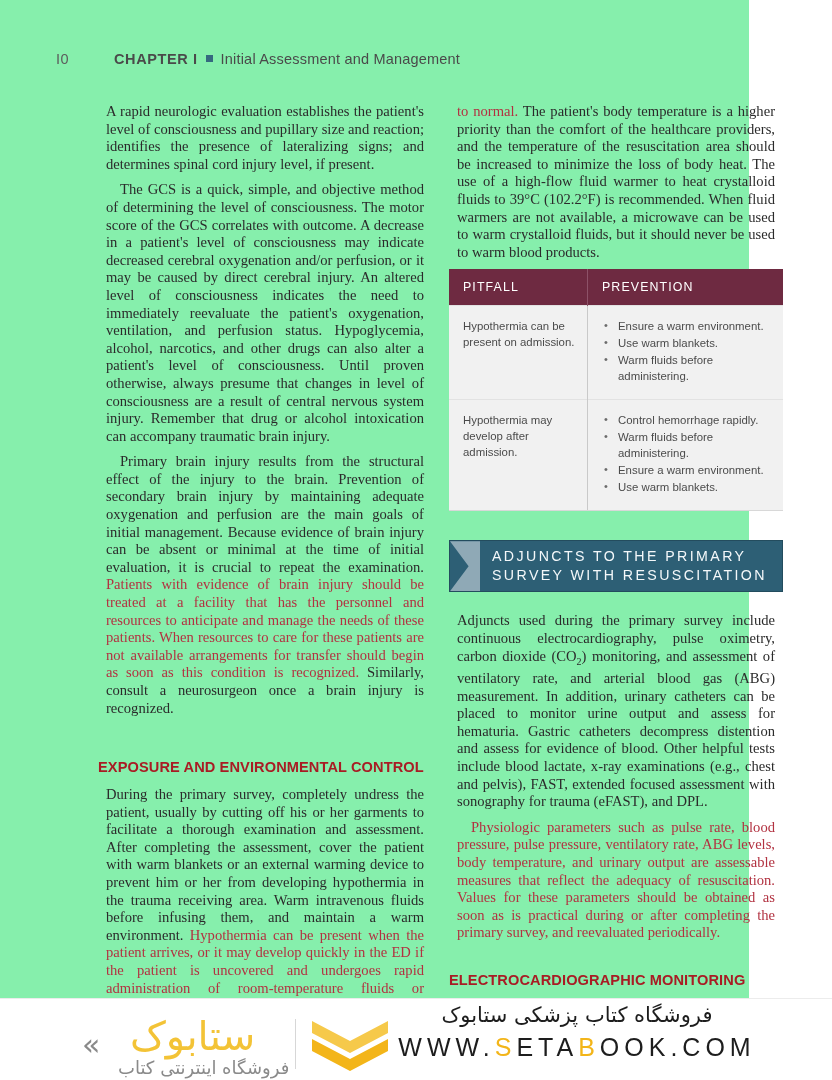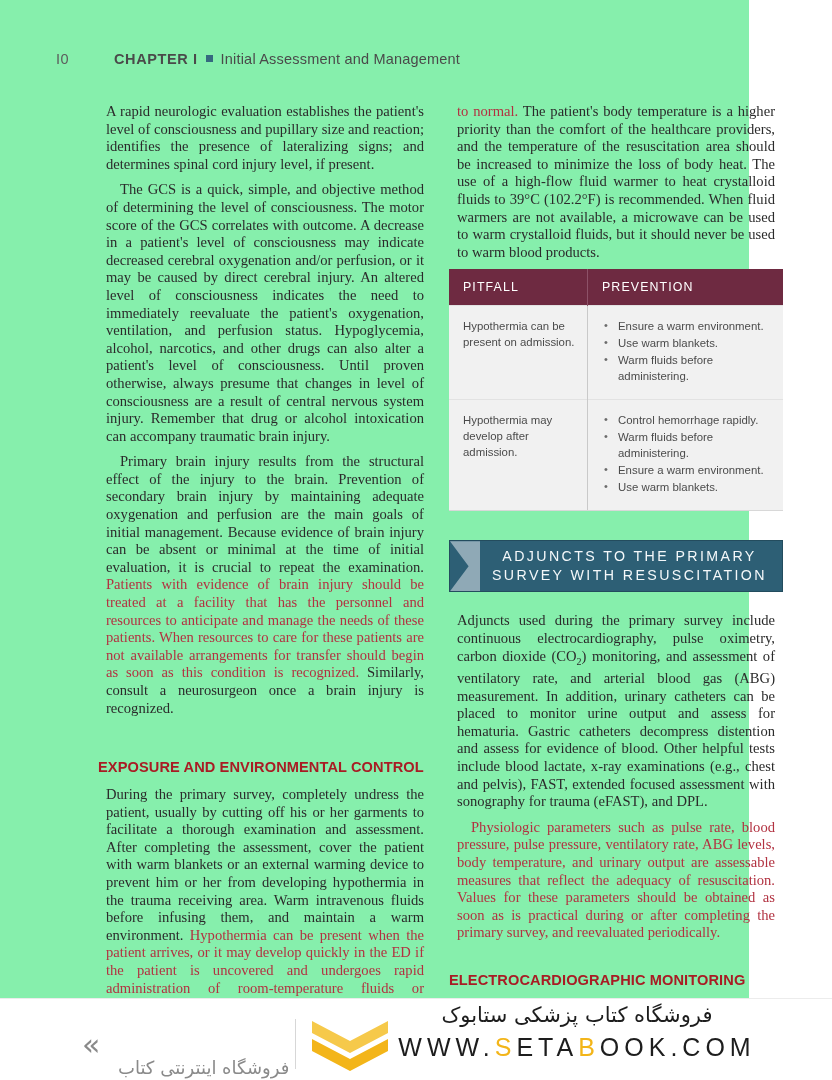--- a/index.html
+++ b/index.html
@@ -116,21 +116,21 @@
     position:absolute; left:0; top:0; width:30px; height:100%;
     background:#8fa9b6;
     clip-path:polygon(0 0, 100% 0, 100% 100%, 0 100%, 62% 50%);
   }
   .ribbon .rtext{
     position:relative; z-index:2;
     margin-left:42px; margin-right:10px;
     color:#f4f8fa;
     font-family:"Liberation Sans", sans-serif;
     font-size:14.2px; letter-spacing:2.4px; line-height:19px;
-    text-align:center;
+    text-align:left;
   }
 
   
   .footer{
     position:absolute; left:0; top:998px; width:832px; height:82px;
     background:#ffffff;
     border-top:1px solid #ececec;
   }
   .fl{
     position:absolute; left:60px; top:6px; width:330px; height:72px;
@@ -254,20 +254,21 @@
     <p class="ind red">Physiologic parameters such as pulse rate, blood pressure, pulse pressure, ventilatory rate, ABG levels, body temperature, and urinary output are assessable measures that reflect the adequacy of resuscitation. Values for these parameters should be obtained as soon as is practical during or after completing the primary survey, and reevaluated periodically.</p>
 
     <h2 class="sechead" style="margin-top:30px;">ELECTROCARDIOGRAPHIC MONITORING</h2>
 
     <p>Electrocardiographic (ECG) monitoring of all trauma patients is important. Dysrhythmias—including unexplained tachycardia, atrial fibrillation, premature</p>
   </div>
 
   <div class="footer">
     <div class="fl">
       <span class="chev">«</span>
+      <span class="seta-logo">ستابوک</span>
       <span class="seta-sub">فروشگاه اینترنتی کتاب</span>
       <span class="vrule"></span>
       <svg class="arrows" viewBox="0 0 80 54">
         <polygon points="2,2 40,22 78,2 78,14 40,34 2,14" fill="#f6c94a"></polygon>
         <polygon points="2,20 40,40 78,20 78,32 40,52 2,32" fill="#f3b519"></polygon>
       </svg>
     </div>
     <div class="fr">
       <div class="fa-line">فروشگاه کتاب پزشکی ستابوک</div>
       <div class="url"><span>WWW.</span><span class="hl">S</span><span>ETA</span><span class="hl">B</span><span>OOK.COM</span></div>

